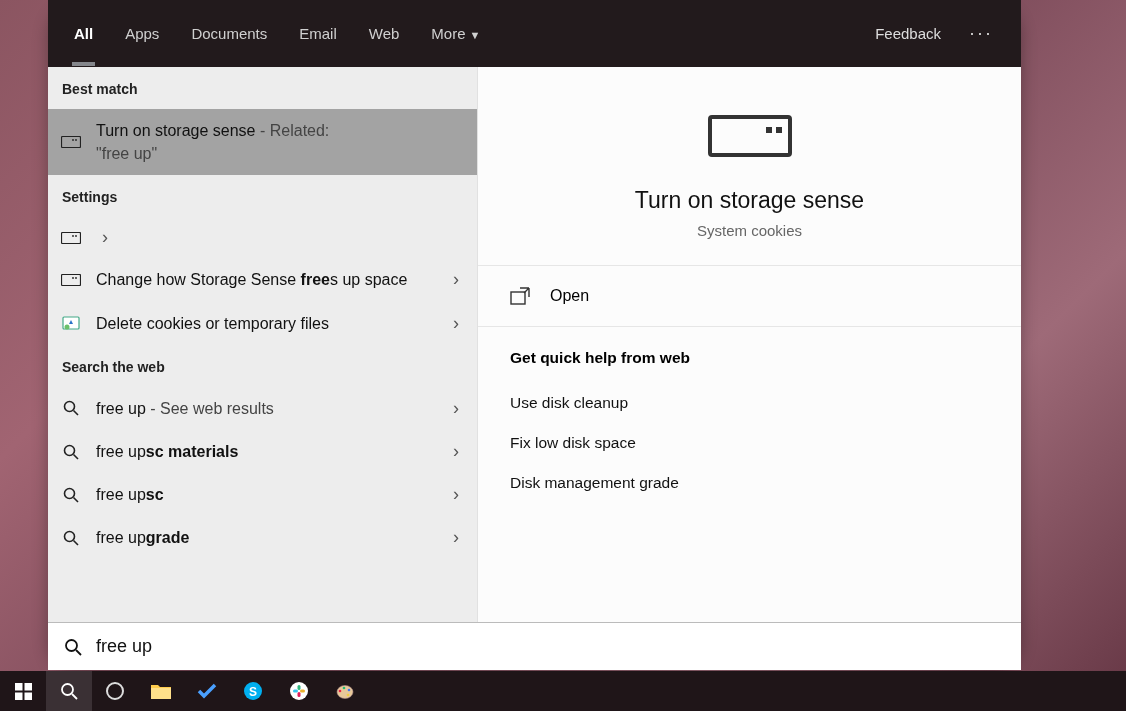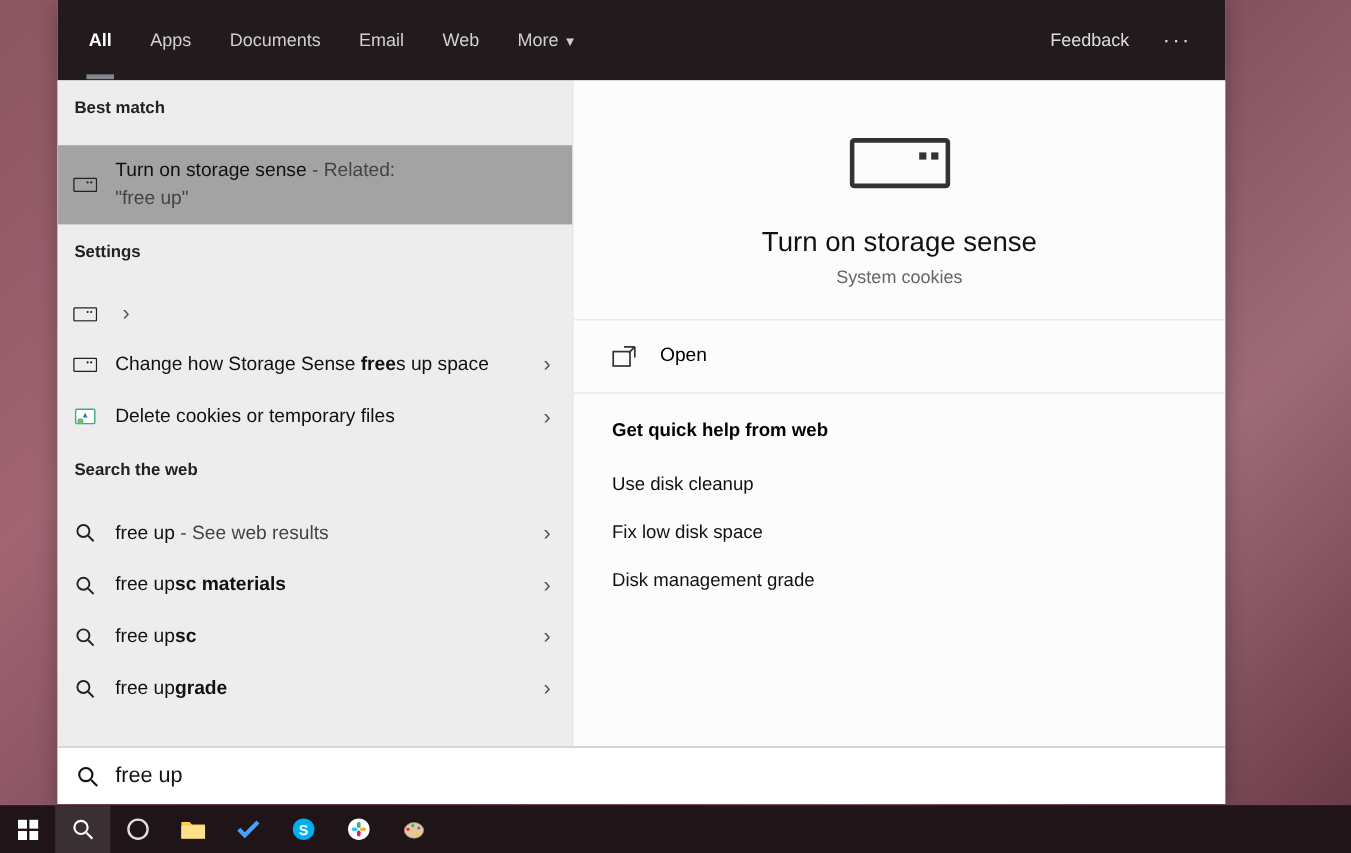--- a/index.html
+++ b/index.html
@@ -8,20 +8,21 @@
     background: linear-gradient(135deg, #8b5561 0%, #a16472 25%, #7a4857 50%, #9e6a78 75%, #653644 100%);
     position: relative;
   }
   .search-panel {
     position: absolute;
     left: 48px; top: 0;
     width: 973px; height: 670px;
     background: #fff;
     display: flex; flex-direction: column;
     box-shadow: 0 4px 16px rgba(0,0,0,.3);
+    border-radius: 32px;
   }
   .tabs-bar {
     background: #221a1c;
     height: 67px;
     display: flex; align-items: center;
     padding: 0 28px 0 24px;
     color: #ddd;
   }
   .tabs-left { display: flex; gap: 28px; align-items: center; flex: 1;}
   .tab {
@@ -42,21 +43,21 @@
   .more-dots { font-size: 18px; letter-spacing: 2px; cursor: pointer;}
   .body-row { display: flex; flex: 1; min-height: 0;}
   .left-col {
     width: 430px;
     background: #ededed;
     overflow-y: auto;
     border-right: 1px solid #e1e1e1;
   }
   .section-head {
     font-size: 14px; font-weight: 600;
-    padding: 14px 14px 24px 14px;
+    padding: 14px 14px 12px 14px;
     color: #222;
   }
   .result-item {
     display: flex; align-items: center;
     padding: 10px 12px;
     gap: 14px;
     cursor: pointer;
   }
   .result-item.selected { background: #a3a3a3;}
   .result-icon {

